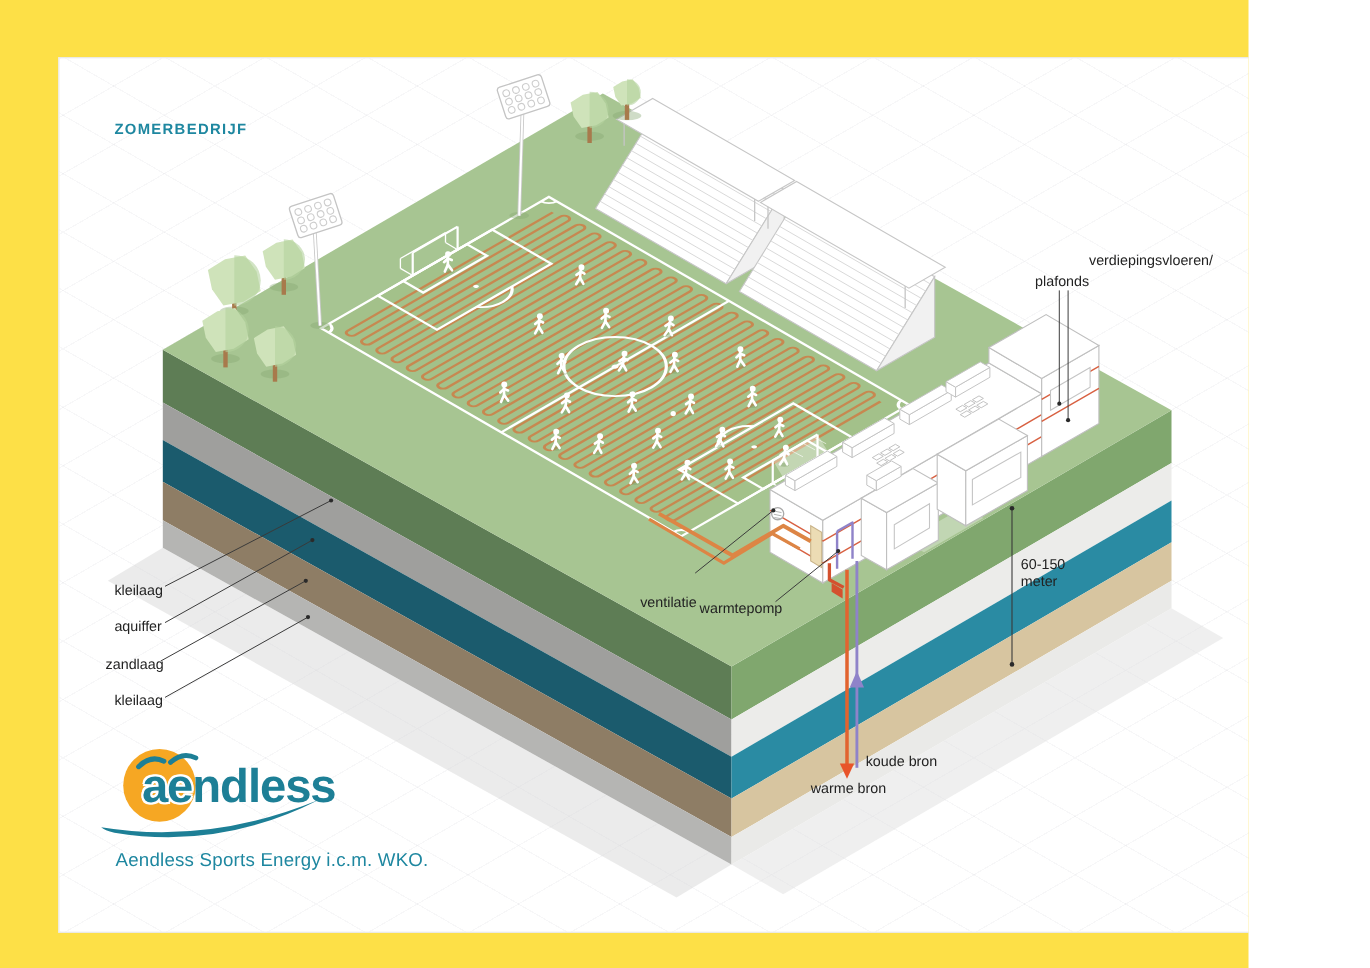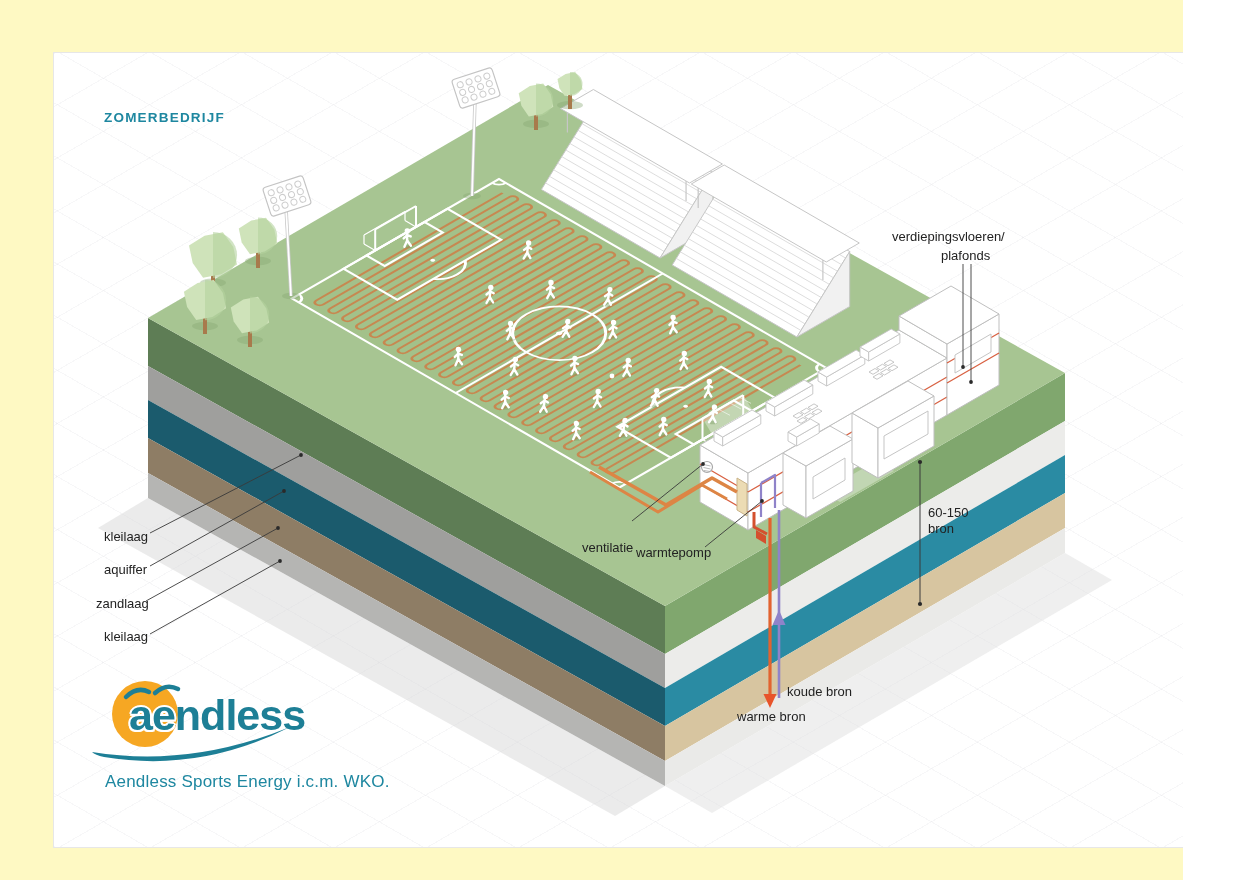--- a/index.html
+++ b/index.html
@@ -1,17 +1,17 @@
 <!DOCTYPE html>
 <html><head>
 <meta charset="utf-8">
 <style>
   html,body{margin:0;padding:0;background:#ffffff;}
-  .canvas{position:relative;width:1135px;height:880px;background:#fef9c3;overflow:hidden;
-          font-family:"Liberation Sans","DejaVu Sans",sans-serif;padding-left:48px;}
+  .canvas{position:relative;width:1135px;height:880px;background:#fde047;overflow:hidden;
+          font-family:"Liberation Sans","DejaVu Sans",sans-serif;}
   .card{position:absolute;left:53px;top:52px;width:1138px;height:794px;background:#ffffff;
         border:1px solid #e7e7e7;
         background-image:
           repeating-linear-gradient(30deg, rgba(120,120,140,0.06) 0 1px, transparent 1px 46px),
           repeating-linear-gradient(150deg, rgba(120,120,140,0.06) 0 1px, transparent 1px 46px);}
   svg.scene{position:absolute;left:0;top:0;width:1245px;height:880px;}
   .lbl{position:absolute;font-size:13px;color:#222;line-height:16px;white-space:nowrap;}
   .title{position:absolute;left:104px;top:110px;font-size:13.5px;font-weight:bold;
          letter-spacing:1.2px;color:#1e87a0;}
   .logo-word{position:absolute;left:129px;top:692px;font-size:43px;font-weight:bold;
@@ -514,22 +514,22 @@
 
   <div class="title">ZOMERBEDRIJF</div>
 
   <div class="lbl" style="left:104px;top:529px;">kleilaag</div>
   <div class="lbl" style="left:104px;top:562px;">aquiffer</div>
   <div class="lbl" style="left:96px;top:596px;">zandlaag</div>
   <div class="lbl" style="left:104px;top:629px;">kleilaag</div>
 
   <div class="lbl" style="left:582px;top:522px;margin-top:18px;">ventilatie</div>
   <div class="lbl" style="left:636px;top:545px;">warmtepomp</div>
-  <div class="lbl" style="left:892px;top:229px;">verdiepingsvloeren/</div>
+  <div class="lbl" style="left:990px;top:229px;">verdiepingsvloeren/</div>
   <div class="lbl" style="left:941px;top:248px;">plafonds</div>
   <div class="lbl" style="left:928px;top:505px;">60-150</div>
-  <div class="lbl" style="left:928px;top:521px;">bron</div>
+  <div class="lbl" style="left:928px;top:521px;">meter</div>
   <div class="lbl" style="left:787px;top:684px;">koude bron</div>
   <div class="lbl" style="left:737px;top:709px;text-align:right;">warme bron</div>
 
   <div class="logo-word"><span class="halo">ae</span><span>ndless</span></div>
   <div class="tagline">Aendless Sports Energy i.c.m. WKO.</div>
 </div>
 
 </body></html>

